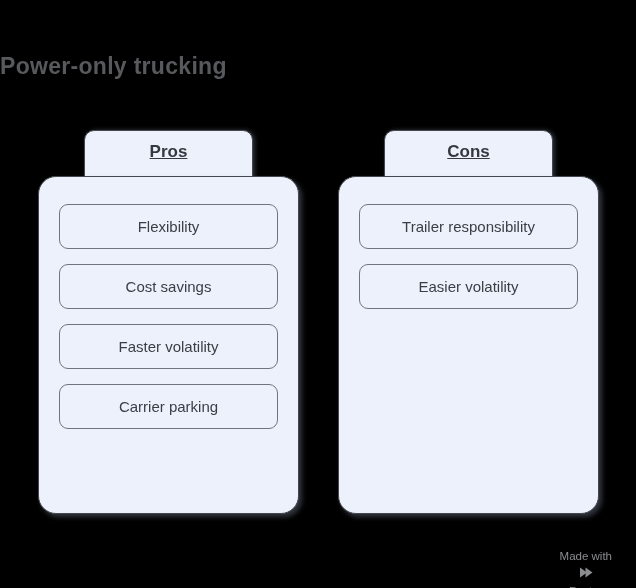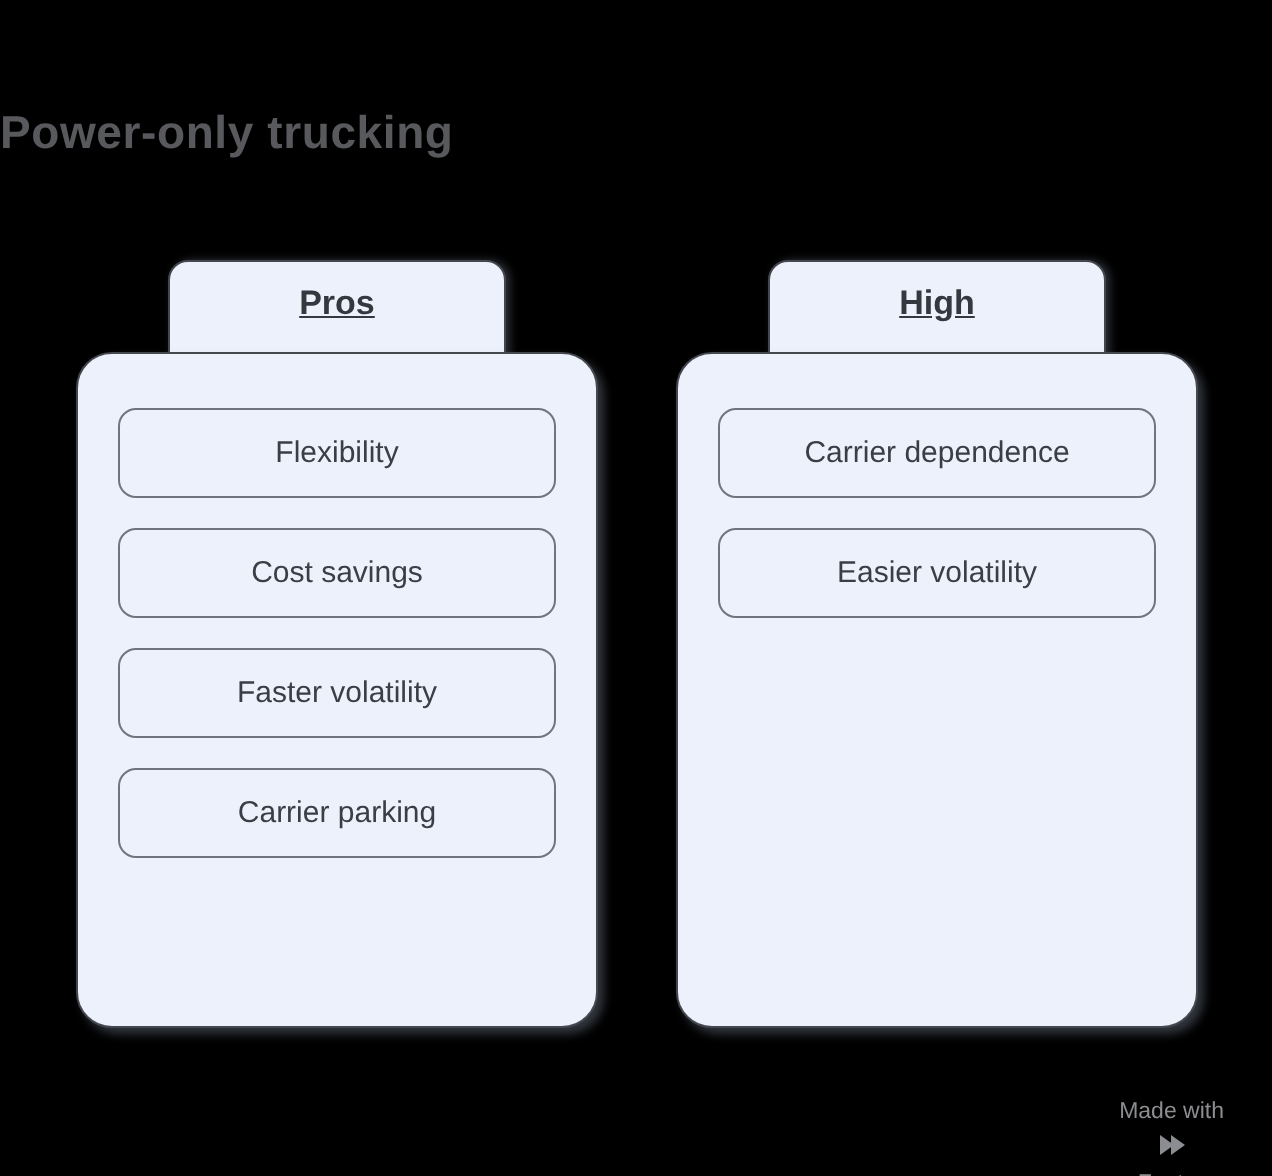--- a/index.html
+++ b/index.html
@@ -117,24 +117,24 @@
     <div class="card">
       <div class="item">Flexibility</div>
       <div class="item">Cost savings</div>
       <div class="item">Faster volatility</div>
       <div class="item">Carrier parking</div>
     </div>
   </div>
 
   <div class="column">
     <div class="tab">
-      <span class="tab-label">High</span>
+      <span class="tab-label">Cons</span>
     </div>
     <div class="card">
-      <div class="item">Carrier dependence</div>
+      <div class="item">Trailer responsibility</div>
       <div class="item">Easier volatility</div>
     </div>
   </div>
 
 </div>
 
 <div class="watermark">
   <span>Made with</span>
   <span class="napkin-icon">
     <svg width="14" height="11" viewBox="0 0 14 11" xmlns="http://www.w3.org/2000/svg">

